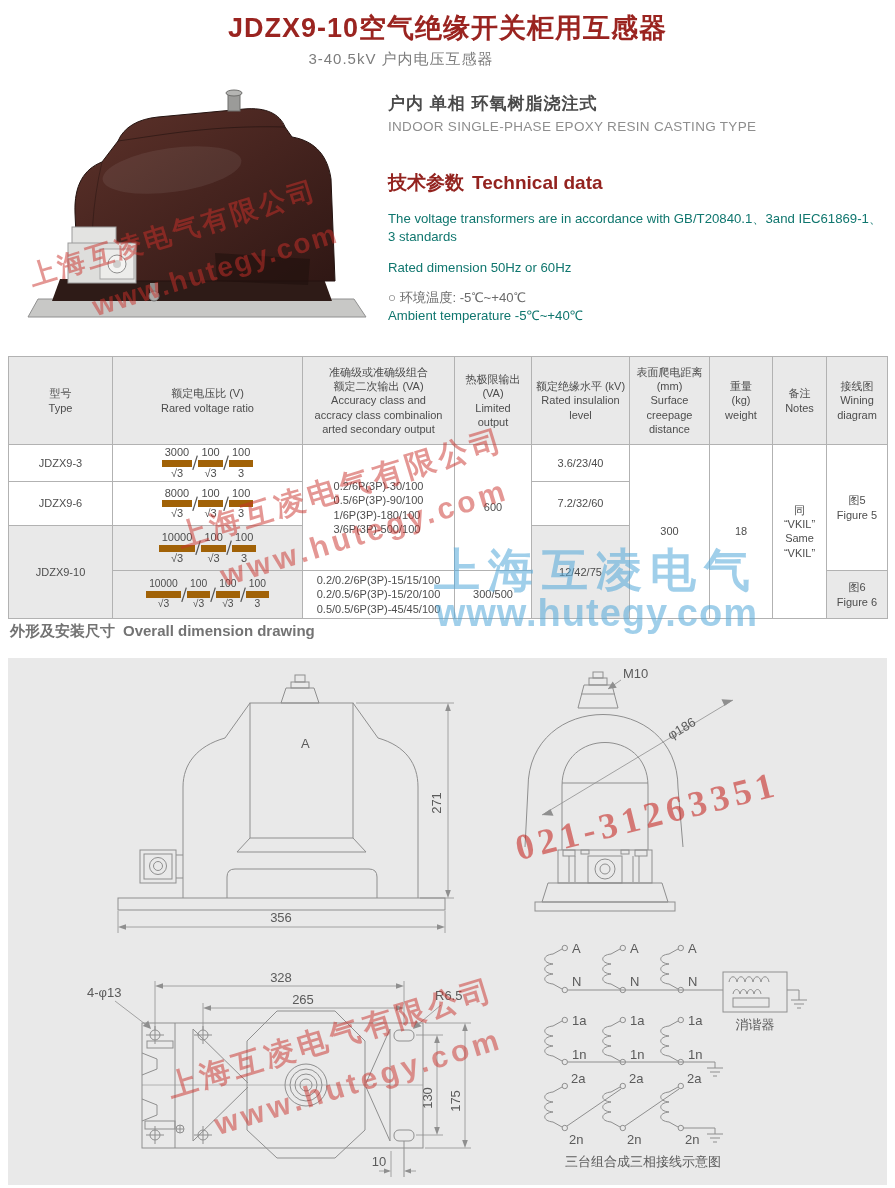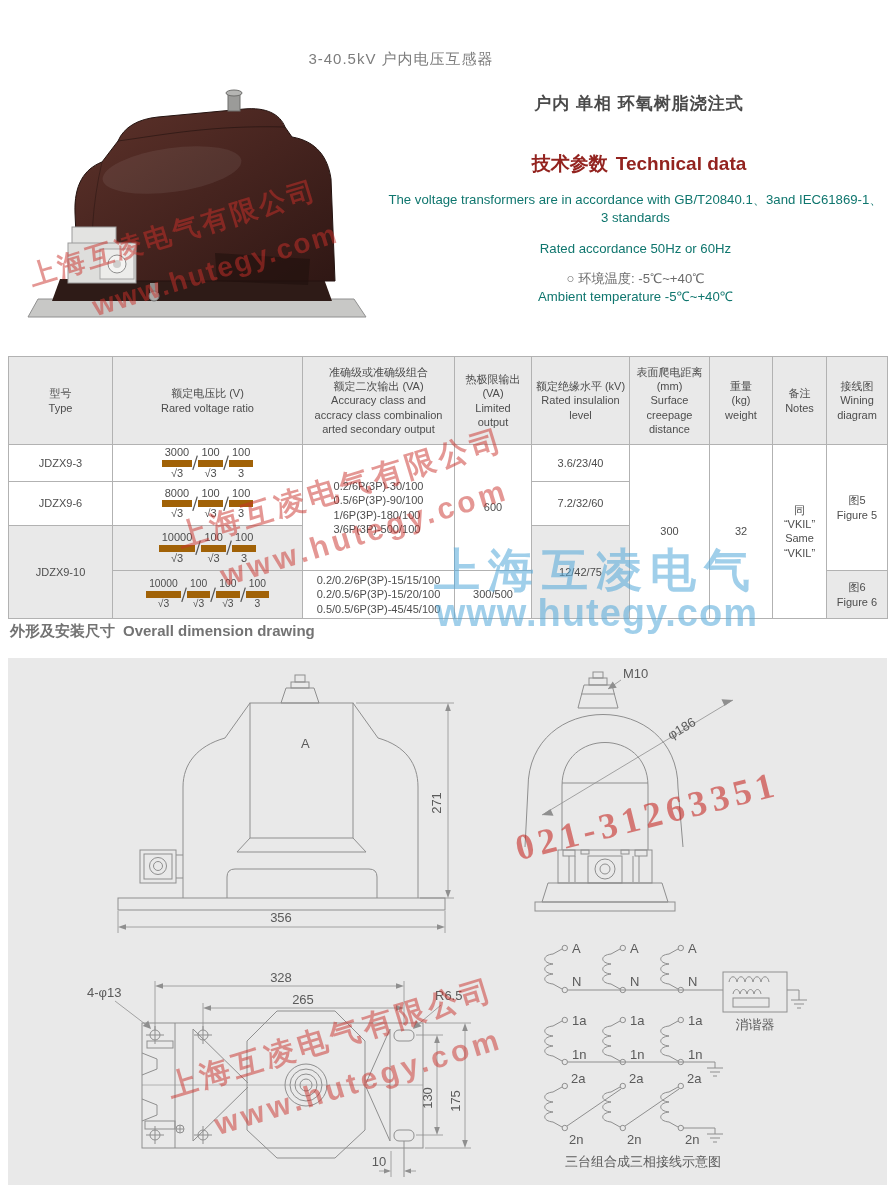--- a/index.html
+++ b/index.html
@@ -4,21 +4,21 @@
 <style>
   html,body{margin:0;padding:0;background:#fff;}
   .page{position:relative;width:895px;height:1188px;background:#fff;overflow:hidden;
         font-family:"Liberation Sans", sans-serif;}
   
   .doc-title{position:absolute;left:0;top:10px;width:895px;text-align:center;
              font-size:27px;font-weight:bold;color:#9a2420;letter-spacing:1px;}
   .doc-subtitle{position:absolute;left:0;top:50px;width:802px;text-align:center;
              font-size:15px;color:#7d7d7d;letter-spacing:1px;}
   
-  .intro{position:absolute;left:388px;top:92px;width:502px;text-align:center;}
+  .intro{position:absolute;left:388px;top:92px;width:502px;}
   .type-cn{font-size:17px;font-weight:bold;color:#4a4a4a;letter-spacing:1px;}
   .type-en{font-size:13.5px;color:#8e8e8e;margin-top:4px;letter-spacing:.3px;}
   .tech-heading{margin-top:36px;font-size:19px;font-weight:bold;color:#93231f;}
   .tech-heading .en{margin-left:8px;}
   .bullets{margin-top:14px;width:495px;}
   .bullet{margin-bottom:13px;font-size:13.2px;color:#6b6b6b;line-height:1.35;}
   .bullet .en{color:#0f766e;}
   
   .spec-table{position:absolute;left:8px;top:356px;width:879px;border-collapse:collapse;
               table-layout:fixed;font-size:11px;color:#4d4d4d;text-align:center;
@@ -58,20 +58,21 @@
   .wm-blue-block{left:434px;top:546px;text-align:right;line-height:1.05;}
   .wm-blue-block .l1{font-size:46px;letter-spacing:8px;}
   .wm-blue-block .l2{font-size:38px;letter-spacing:1px;}
   .wm .l1,.wm .l2{display:block;}
 </style>
 </head>
 <body>
 
 <div class="page">
 
+  <div class="doc-title">JDZX9-10空气绝缘开关柜用互感器</div>
   <div class="doc-subtitle">3-40.5kV 户内电压互感器</div>
 
   <svg class="dwg" style="left:22px;top:85px" width="348" height="238" viewBox="0 0 348 238">
     <defs>
       <linearGradient id="pg" x1="0" y1="0" x2="1" y2="1">
         <stop offset="0" stop-color="#5d322a"></stop>
           <stop offset=".5" stop-color="#46241f"></stop>
         <stop offset="1" stop-color="#2f1714"></stop>
       </linearGradient>
     </defs>
@@ -90,29 +91,30 @@
       <rect x="78" y="164" width="34" height="30" fill="#ececea" stroke="#a5a5a5"></rect>
       <circle cx="95" cy="179" r="9" fill="#f4f4f2" stroke="#8f8f8f"></circle>
       <circle cx="95" cy="179" r="4" fill="#cfcfcd"></circle>
     </g>
     <rect x="128" y="198" width="8" height="12" fill="#8f8f8d"></rect>
     <circle cx="132" cy="211" r="5" fill="#a9a9a7" stroke="#777"></circle>
   </svg>
 
   <div class="intro">
     <div class="type-cn">户内 单相 环氧树脂浇注式</div>
+    <div class="type-en">INDOOR SINGLE-PHASE EPOXY RESIN CASTING TYPE</div>
     <div class="tech-heading">
       <span>技术参数</span><span class="en">Technical data</span>
     </div>
     <div class="bullets">
       <div class="bullet">
         <div class="en">The voltage transformers are in accordance with GB/T20840.1、3and IEC61869-1、3 standards</div>
       </div>
       <div class="bullet">
-        <div class="en">Rated accordance 50Hz or 60Hz</div>
+        <div class="en">Rated dimension 50Hz or 60Hz</div>
       </div>
       <div class="bullet">
         <div>○ 环境温度: -5℃~+40℃</div>
         <div class="en">Ambient temperature -5℃~+40℃</div>
       </div>
     </div>
   </div>
 
   <table class="spec-table">
     <colgroup>
@@ -161,21 +163,21 @@
     <tr style="height:34px">
       <td>JDZX9-3</td>
       <td><span class="frac"><span class="fn">3000</span><span class="fd">√3</span></span><span class="slash">/</span><span class="frac"><span class="fn">100</span><span class="fd">√3</span></span><span class="slash">/</span><span class="frac"><span class="fn">100</span><span class="fd">3</span></span></td>
       <td rowspan="3"><span class="acc-wrap">0.2/6P(3P)-30/100
 0.5/6P(3P)-90/100
 1/6P(3P)-180/100
 3/6P(3P)-500/100</span></td>
       <td rowspan="3">600</td>
       <td>3.6/23/40</td>
       <td rowspan="4">300</td>
-      <td rowspan="4">32</td>
+      <td rowspan="4">18</td>
       <td rowspan="4" class="pre">同
 “VKIL”
 Same
 “VKIL”</td>
       <td rowspan="3" class="pre">图5
 Figure 5</td>
     </tr>
     <tr style="height:44px">
       <td>JDZX9-6</td>
       <td><span class="frac"><span class="fn">8000</span><span class="fd">√3</span></span><span class="slash">/</span><span class="frac"><span class="fn">100</span><span class="fd">√3</span></span><span class="slash">/</span><span class="frac"><span class="fn">100</span><span class="fd">3</span></span></td>

